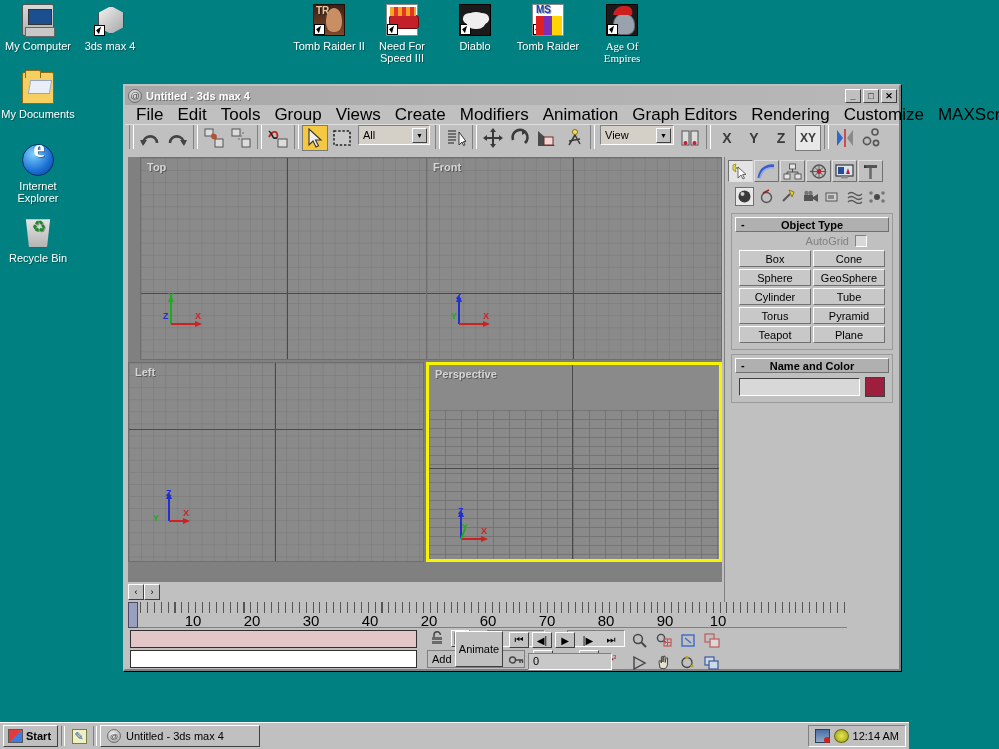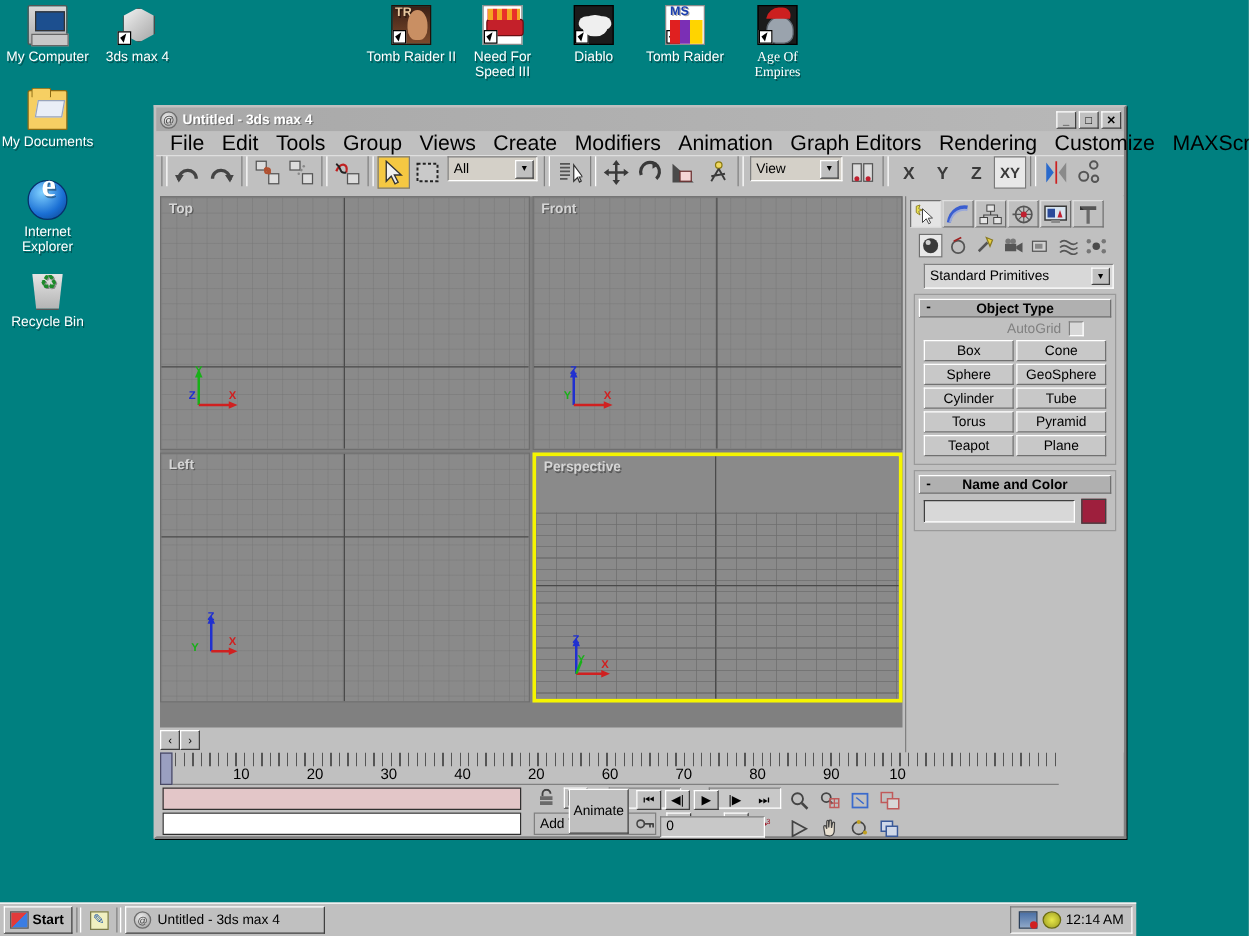--- a/index.html
+++ b/index.html
@@ -216,21 +216,21 @@
   }
   .ruler {
     position:absolute; left:3px; top:516px; width:719px; height:26px;
     background:#c0c0c0; border-bottom:1px solid #808080;
     overflow:hidden;
   }
   .ruler .ticks {
     position:absolute; left:12px; right:0; top:0; height:11px;
     background-image: repeating-linear-gradient(to right, #555 0 1px, transparent 1px 6.9px);
   }
-  .ruler .tlabel2 { position:absolute; top:10px; font-size:12px; color:#000; transform: translateX(-50%); }
+  .ruler .tlabel2 { position:absolute; top:10px; font-size:15px; color:#000; transform: translateX(-50%); }
   .timeslider {
     position:absolute; left:3px; top:516px; width:10px; height:26px;
     background:#9a9fc0; border:1px solid #4a4a66;
   }
   .trackbar {
     position:absolute; left:5px; top:544px; width:287px; height:18px;
     background:#e3c6c8; border:1px solid #303030;
   }
   .promptline {
     position:absolute; left:5px; top:564px; width:287px; height:18px;
@@ -554,21 +554,21 @@
         <svg width="22" height="22" viewBox="0 0 22 22">
           <circle cx="14" cy="5" r="3" fill="none" stroke="#555" stroke-width="1.6"></circle>
           <circle cx="6" cy="14" r="3.6" fill="none" stroke="#555" stroke-width="1.6"></circle>
           <circle cx="15" cy="16" r="2.6" fill="none" stroke="#555" stroke-width="1.6"></circle>
         </svg>
       </div>
   </div>
 
   <div class="viewarea">
 
-    <div class="vp" style="left:0; top:0; width:296px; height:203px;">
+    <div class="vp" style="left:12px; top:0; width:296px; height:203px;">
       <div class="grid"></div>
       <div class="majorh" style="top:135px;"></div>
       <div class="majorv" style="left:146px;"></div>
       <div class="vplabel">Top</div>
       <div class="tripod" style="left:22px; top:134px;">
         <svg width="44" height="36" viewBox="0 0 44 36">
           <line x1="8" y1="32" x2="8" y2="8" stroke="#18b018" stroke-width="2"></line>
           <polygon points="8,3 5,10 11,10" fill="#18b018"></polygon>
           <line x1="8" y1="32" x2="34" y2="32" stroke="#d02020" stroke-width="2"></line>
           <polygon points="39,32 32,29 32,35" fill="#d02020"></polygon>
@@ -727,24 +727,20 @@
           <svg width="16" height="14" viewBox="0 0 16 14">
             <circle cx="8" cy="7" r="3" fill="#4a4a4a"></circle>
             <circle cx="2" cy="3" r="1.8" fill="#777"></circle>
             <circle cx="14" cy="3" r="1.8" fill="#777"></circle>
             <circle cx="2" cy="11" r="1.8" fill="#777"></circle>
             <circle cx="14" cy="11" r="1.8" fill="#777"></circle>
           </svg>
         </div>
     </div>
 
-    <div class="cmbo">
-      <span>Standard Primitives</span>
-      <span class="arrow">▼</span>
-    </div>
 
     <div class="rollout">
       <div class="rollhead">
         <span class="minus">-</span>
         <span>Object Type</span>
       </div>
       <div class="autogrid">
         <span>AutoGrid</span>
         <span class="chk"></span>
       </div>

